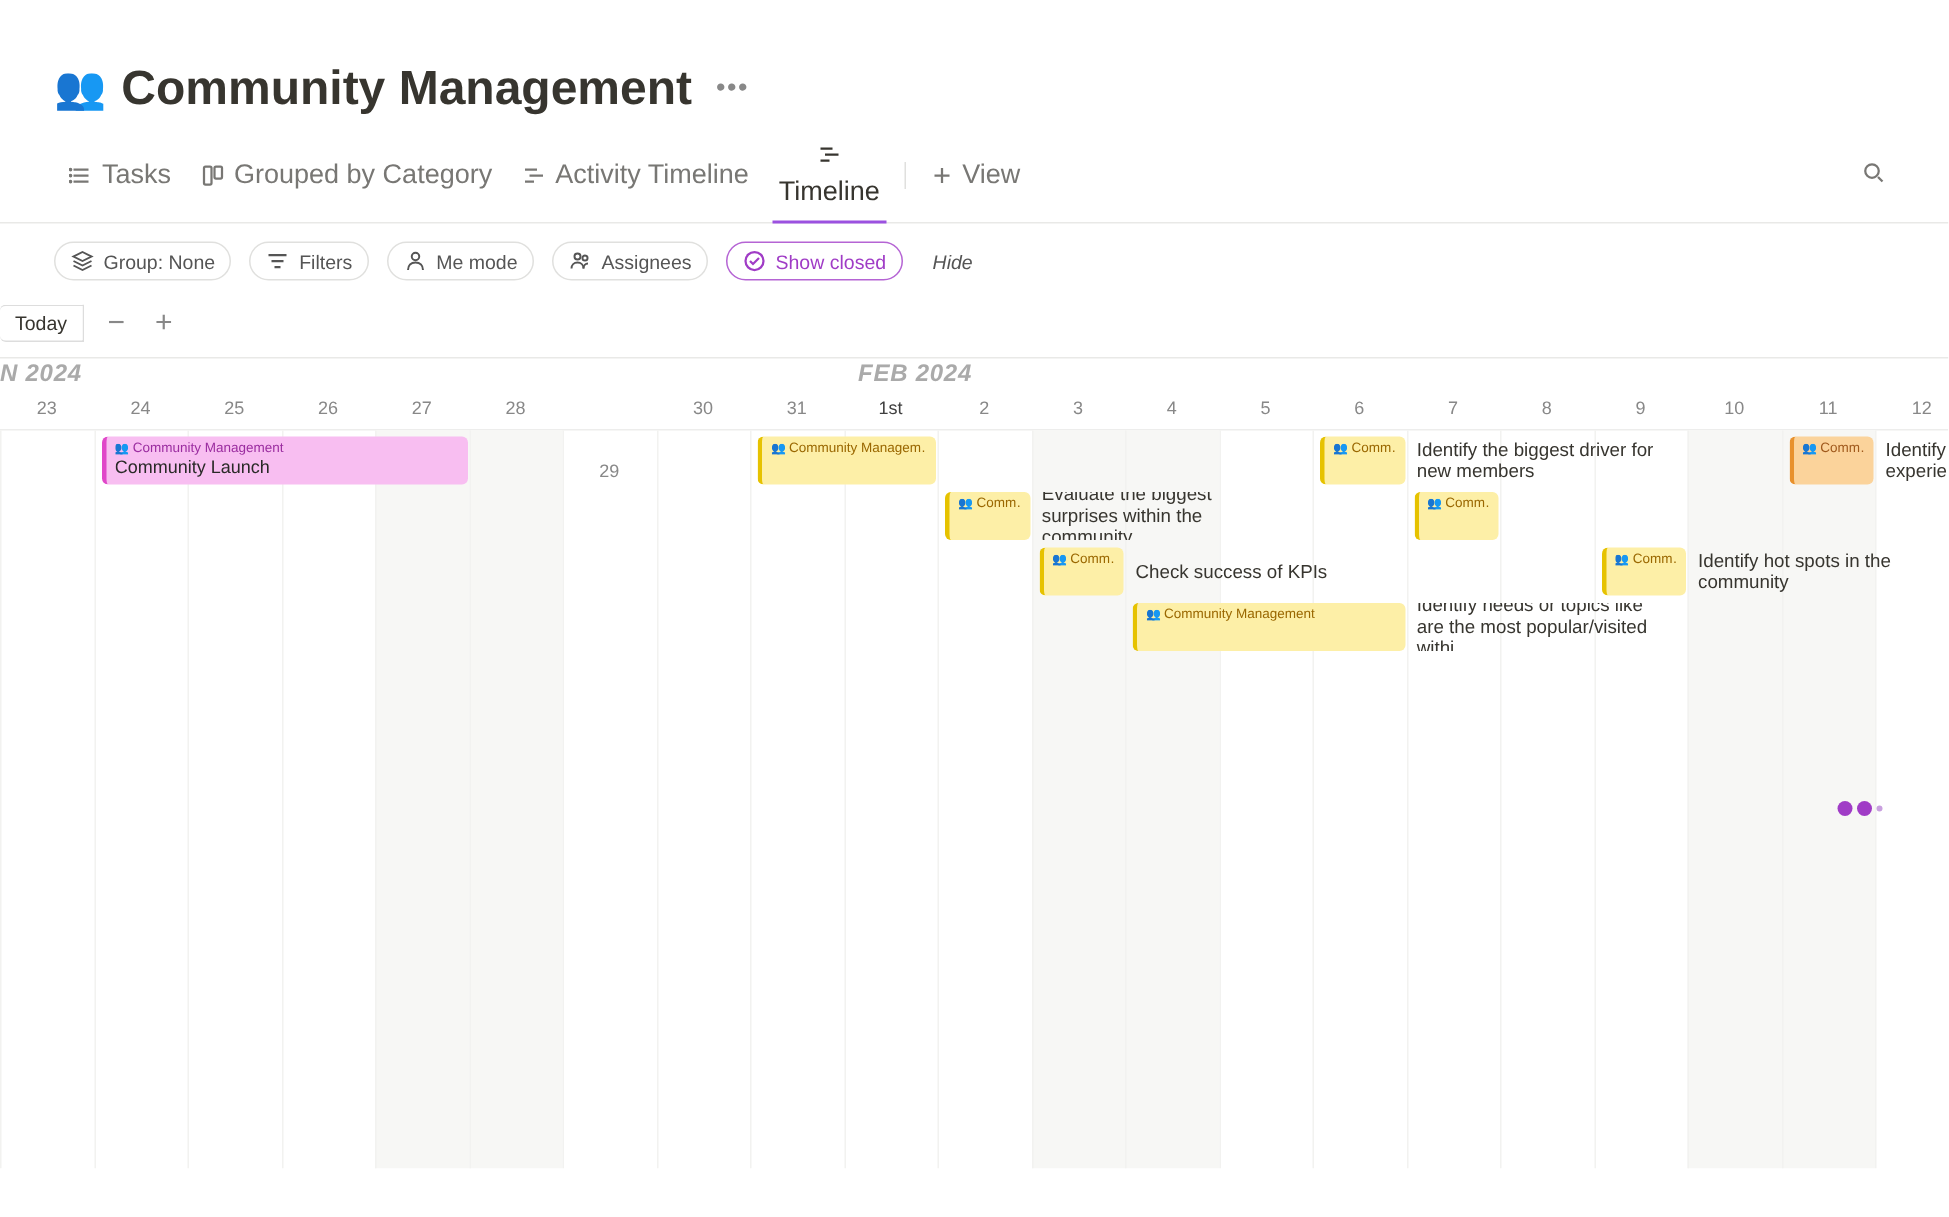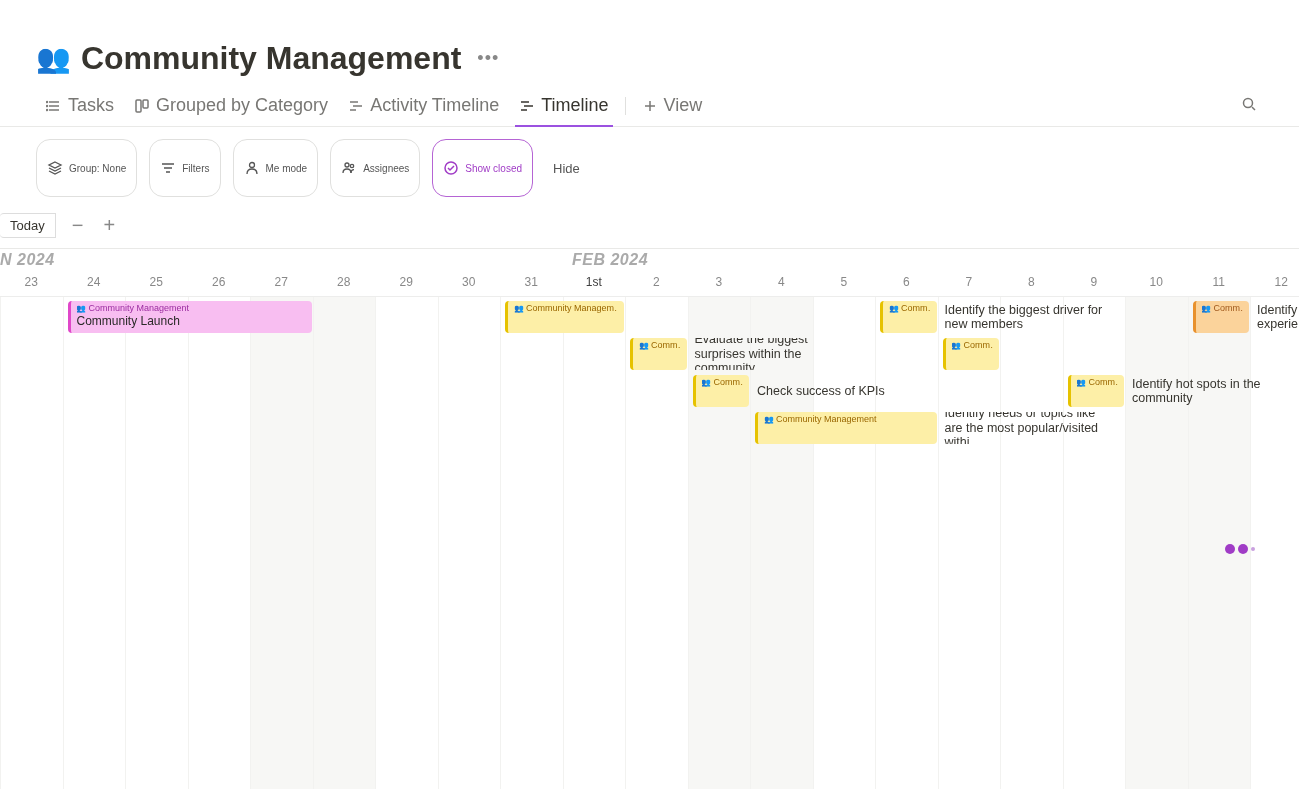--- a/index.html
+++ b/index.html
@@ -17,35 +17,35 @@
 .page-icon { font-size: 28px; }
 .page-title { font-size: 32px; font-weight: 700; }
 .page-menu { color: #888; font-size: 18px; letter-spacing: 1px; cursor: pointer; padding: 0 6px; }
 
 .view-tabs { display: flex; align-items: center; gap: 0; padding: 0 36px; border-bottom: 1px solid #e9e9e7; position: relative; }
 .view-tab {
   display: flex; align-items: center; gap: 6px;
   padding: 10px 10px; color: #787774; cursor: pointer;
   font-size: 18px; white-space: nowrap;
 }
-.view-tab.active { color: #37352f; position: relative; }
+.view-tab.active { color: #37352f; position: relative; flex-direction: column; }
 .view-tab.active::after { content: ""; position: absolute; left: 6px; right: 6px; bottom: -1px; height: 2px; background: #9b51e0; }
 .view-divider { width: 1px; height: 18px; background: #e0e0de; margin: 0 6px; }
 .icon { display: inline-flex; width: 16px; height: 16px; align-items: center; justify-content: center; }
 .spacer { flex: 1; }
 .search-btn { color: #787774; cursor: pointer; padding: 6px; }
 
 .toolbar { display: flex; align-items: center; gap: 12px; padding: 12px 36px; }
 .chip {
   display: inline-flex; align-items: center; gap: 6px;
-  padding: 20px 10px; border: 1px solid #e0e0de; border-radius: 14px;
-  font-size: 10px; color: #555; cursor: pointer;
+  padding: 4px 10px; border: 1px solid #e0e0de; border-radius: 14px;
+  font-size: 13px; color: #555; cursor: pointer;
 }
 .chip.active { border-color: #b564d4; color: #a03cc6; }
-.link-btn { font-size: 13px; color: #555; cursor: pointer; margin-left: 8px; }
+.link-btn { font-size: 13px; color: #555; cursor: pointer; margin-left: 8px; font-style: italic; }
 
 .zoombar { display: flex; align-items: center; gap: 12px; padding: 4px 0 10px 0; border-bottom: 1px solid #e9e9e7; }
 .today-btn { font-size: 13px; padding: 4px 10px; border: 1px solid #ddd; border-radius: 4px 0 0 4px; border-left: none; cursor: pointer; background: #fff; margin-left: 0;}
 .zoom { color: #888; font-size: 20px; cursor: pointer; padding: 0 4px; user-select: none; }
 
 .timeline { position: relative; height: 540px; overflow: hidden; }
 .month-labels { position: relative; height: 22px; }
 .month-label { position: absolute; top: 2px; font-size: 16px; font-weight: 600; color: #aaa; letter-spacing: .5px; font-style: italic; }
 .day-header { position: relative; height: 26px; border-bottom: 1px solid #ededec; }
 .day-label { position: absolute; top: 4px; width: 62.5px; text-align: center; font-size: 12px; color: #888; }
@@ -222,21 +222,21 @@
       <span class="month-label" style="left: 0px;">N 2024</span>
       <span class="month-label" style="left: 572px;">FEB 2024</span>
     </div>
   <div class="day-header" id="day-header">
       <span class="day-label" style="left: 0px;">23</span>
       <span class="day-label" style="left: 62.5px;">24</span>
       <span class="day-label" style="left: 125px;">25</span>
       <span class="day-label" style="left: 187.5px;">26</span>
       <span class="day-label" style="left: 250px;">27</span>
       <span class="day-label" style="left: 312.5px;">28</span>
-      <span class="day-label" style="left: 375px;">29</span>
+      <span class="day-label" style="left: 375px; margin-top: 42px;">29</span>
       <span class="day-label" style="left: 437.5px;">30</span>
       <span class="day-label" style="left: 500px;">31</span>
       <span class="day-label bold" style="left: 562.5px;">1st</span>
       <span class="day-label" style="left: 625px;">2</span>
       <span class="day-label" style="left: 687.5px;">3</span>
       <span class="day-label" style="left: 750px;">4</span>
       <span class="day-label" style="left: 812.5px;">5</span>
       <span class="day-label" style="left: 875px;">6</span>
       <span class="day-label" style="left: 937.5px;">7</span>
       <span class="day-label" style="left: 1000px;">8</span>

